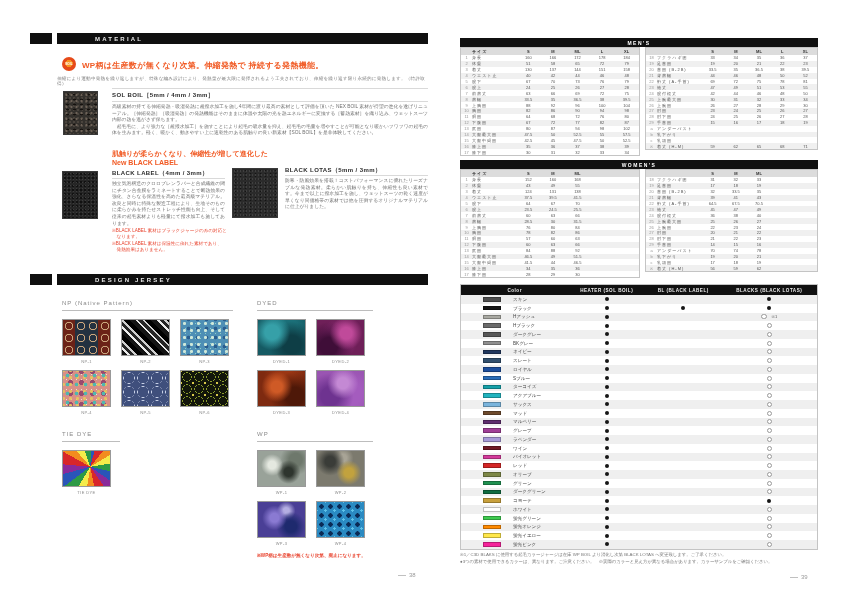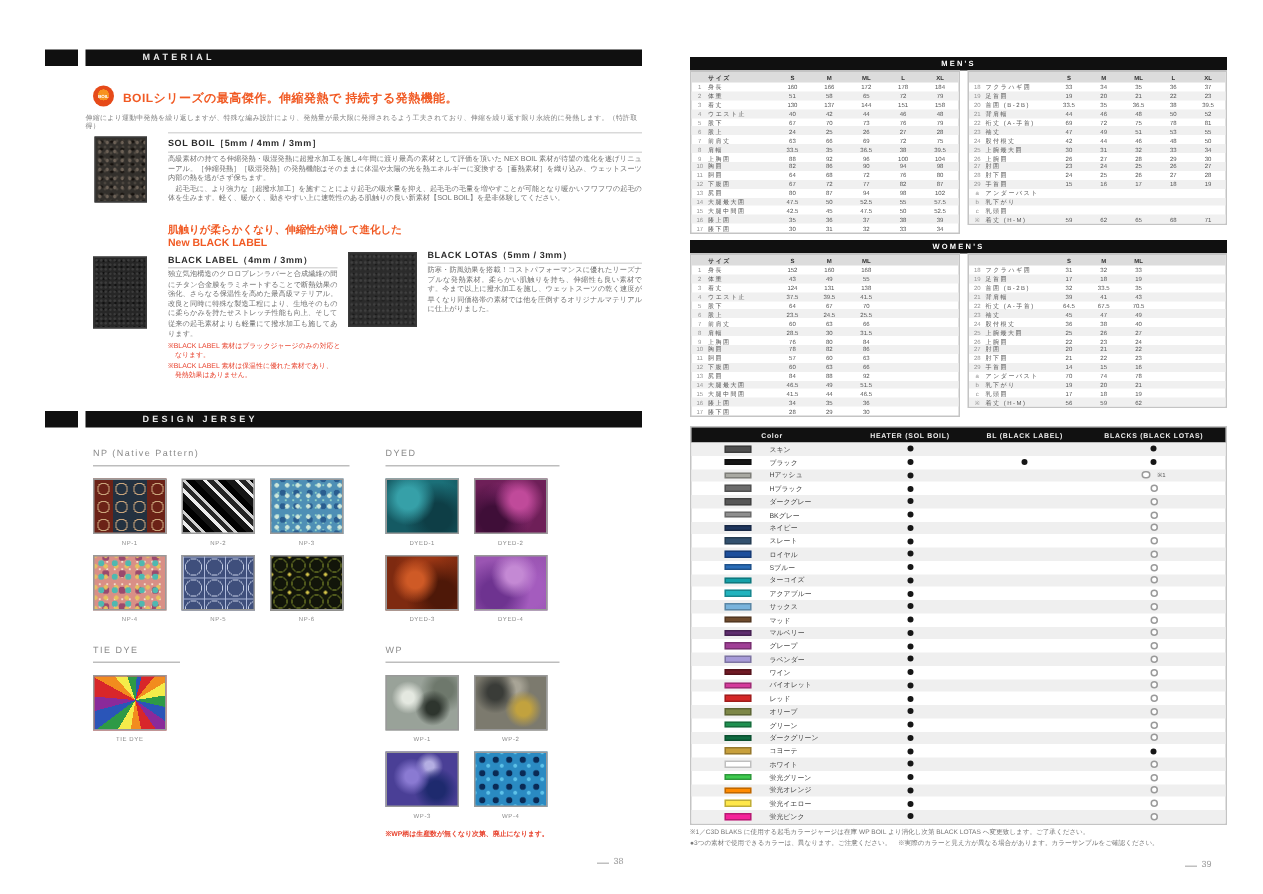--- a/index.html
+++ b/index.html
@@ -84,21 +84,21 @@
   <div>
 
     <div class="bleed" style="left:30px;top:33px;width:22px;height:11px;"></div>
     <div class="secbar" style="left:57px;top:33px;width:371px;height:11px;">
       <span class="bartxt">MATERIAL</span>
     </div>
 
     <div class="badge">
         <span>BOIL</span>
       </div>
-    <div class="intro-head">BOILシリーズの最高傑作。伸縮発熱で 持続する発熱機能。</div>
+    <div class="intro-head">WP柄は生産数が無くなり次第。伸縮発熱で 持続する発熱機能。</div>
     <div class="intro-sub">伸縮により運動中発熱を繰り返しますが、特殊な編み設計により、発熱量が最大限に発揮されるよう工夫されており、伸縮を繰り返す限り永続的に発熱します。（特許取得）</div>
 
     <div class="fab pat-solboil" style="left:63px;top:91px;width:35px;height:44px;"></div>
     <div class="mat-title" style="left:112px;top:88px;width:316px;height:12px;">
       <span>SOL BOIL［5mm / 4mm / 3mm］</span>
     </div>
     <div class="mat-body" style="left:112px;top:104px;width:316px;">高級素材の持てる伸縮発熱・吸湿発熱に超撥水加工を施し4年間に渡り最高の素材として評価を頂いた NEX BOIL 素材が待望の進化を遂げリニューアル。［伸縮発熱］［吸湿発熱］の発熱機能はそのままに体温や太陽の光を熱エネルギーに変換する［蓄熱素材］を織り込み、ウェットスーツ内部の熱を逃がさず保ちます。
 　起毛毛に、より強力な［超撥水加工］を施すことにより起毛の吸水量を抑え、起毛毛の毛量を増やすことが可能となり暖かいフワフワの起毛の体を生みます。軽く、暖かく、動きやすい上に速乾性のある肌触りの良い新素材【SOL BOIL】を是非体験してください。</div>
 
     <div class="lead-orange" style="left:112px;top:150px;width:200px;white-space:pre-line;">肌触りが柔らかくなり、伸縮性が増して進化した

